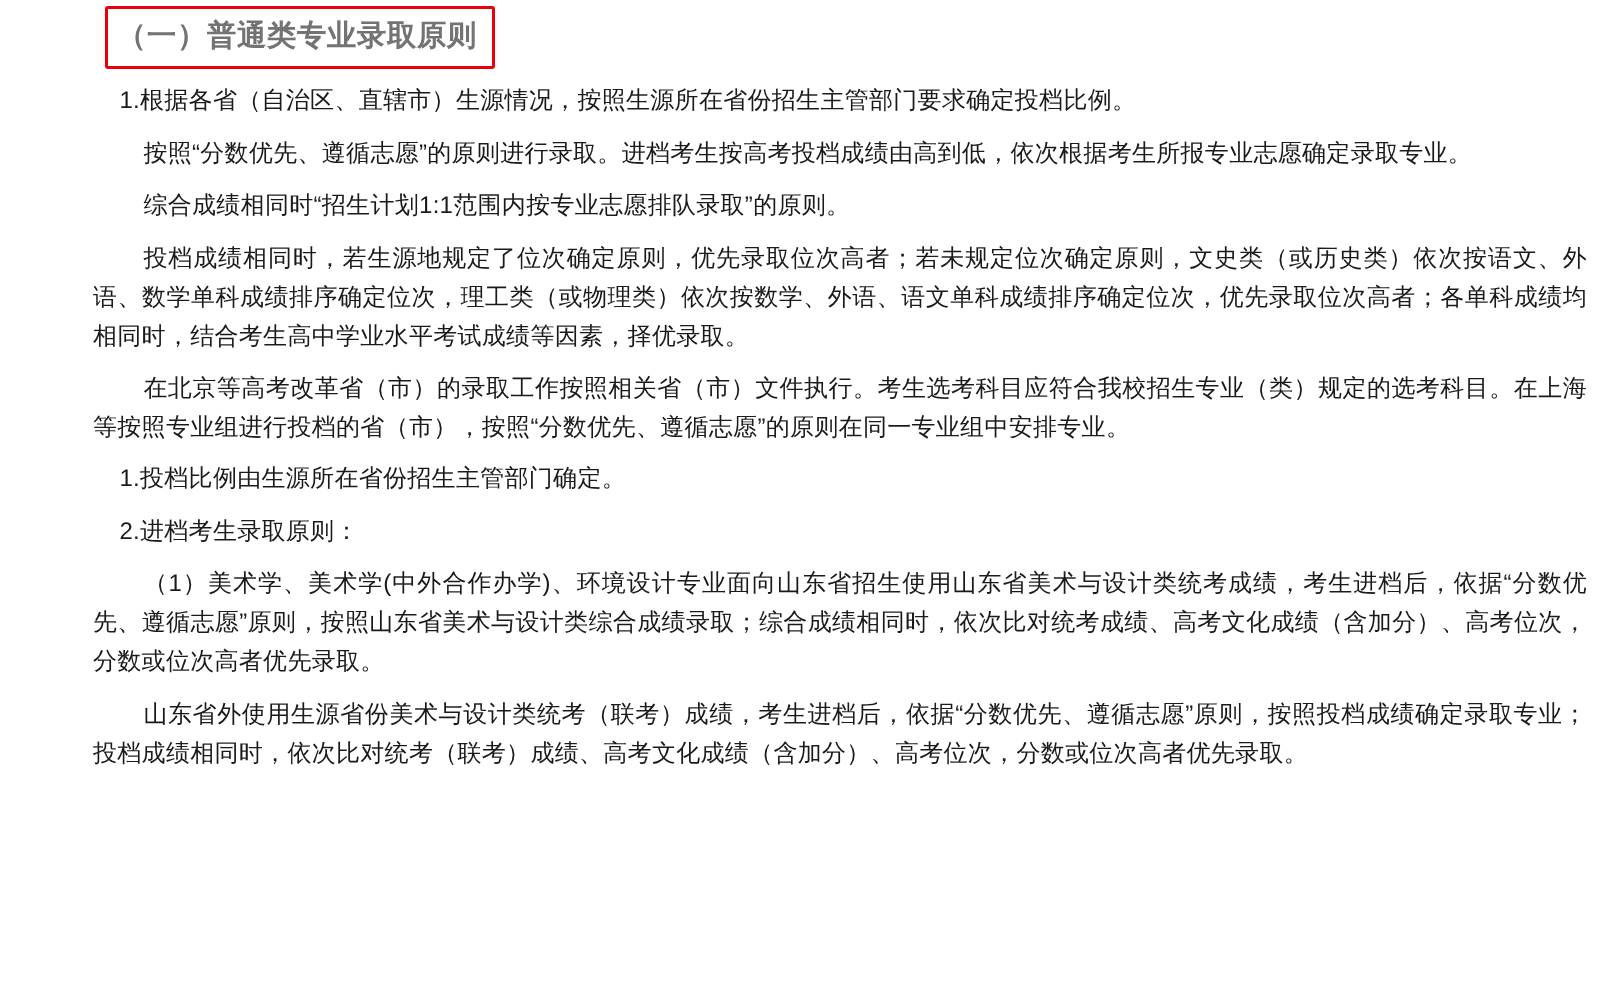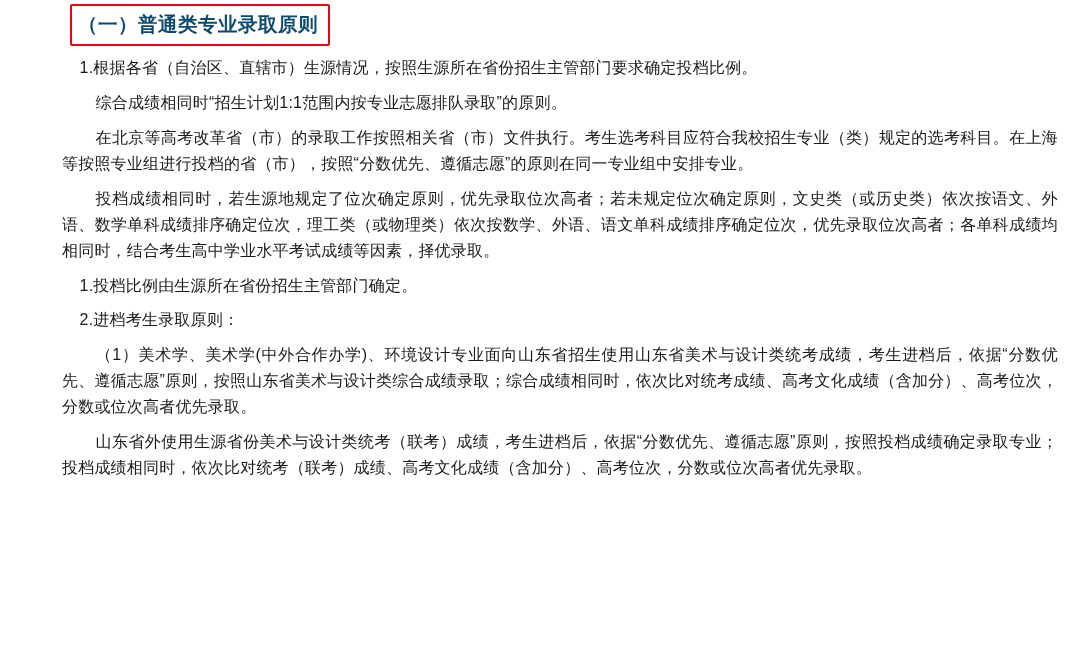--- a/index.html
+++ b/index.html
@@ -26,21 +26,21 @@
     position: relative;
     margin: 0 0 0 8px;
   }
   .heading {
     display: inline-block;
     font-size: 19.5px;
     font-weight: 700;
     letter-spacing: 0.5px;
     line-height: 1.6;
     padding: 3px 10px 4px 6px;
-    color: #0c4a6e;
+    color: #737373;
     border: 2px solid #e8000d;
     border-radius: 2px;
     white-space: nowrap;
   }
   .para {
     font-size: 16px;
     line-height: 1.62;
     margin: 9px 0 0 0;
     text-align: justify;
     text-justify: inter-ideograph;
@@ -59,23 +59,24 @@
 </head>
 <body>
 
 <div class="page">
 
   <div class="heading-wrap">
     <span class="heading" style="border-color: rgb(232, 0, 13);">（一）普通类专业录取原则</span>
   </div>
 
   <p class="para indent-small">1.根据各省（自治区、直辖市）生源情况，按照生源所在省份招生主管部门要求确定投档比例。</p>
+  <p class="para indent">按照“分数优先、遵循志愿”的原则进行录取。进档考生按高考投档成绩由高到低，依次根据考生所报专业志愿确定录取专业。</p>
   <p class="para indent">综合成绩相同时“招生计划1:1范围内按专业志愿排队录取”的原则。</p>
+  <p class="para indent">投档成绩相同时，若生源地规定了位次确定原则，优先录取位次高者；若未规定位次确定原则，文史类（或历史类）依次按语文、外语、数学单科成绩排序确定位次，理工类（或物理类）依次按数学、外语、语文单科成绩排序确定位次，优先录取位次高者；各单科成绩均相同时，结合考生高中学业水平考试成绩等因素，择优录取。</p>
   <p class="para indent">在北京等高考改革省（市）的录取工作按照相关省（市）文件执行。考生选考科目应符合我校招生专业（类）规定的选考科目。在上海等按照专业组进行投档的省（市），按照“分数优先、遵循志愿”的原则在同一专业组中安排专业。</p>
-  <p class="para indent">投档成绩相同时，若生源地规定了位次确定原则，优先录取位次高者；若未规定位次确定原则，文史类（或历史类）依次按语文、外语、数学单科成绩排序确定位次，理工类（或物理类）依次按数学、外语、语文单科成绩排序确定位次，优先录取位次高者；各单科成绩均相同时，结合考生高中学业水平考试成绩等因素，择优录取。</p>
 
 
   <p class="para indent-small">1.投档比例由生源所在省份招生主管部门确定。</p>
   <p class="para indent-small">2.进档考生录取原则：</p>
   <p class="para indent">（1）美术学、美术学(中外合作办学)、环境设计专业面向山东省招生使用山东省美术与设计类统考成绩，考生进档后，依据“分数优先、遵循志愿”原则，按照山东省美术与设计类综合成绩录取；综合成绩相同时，依次比对统考成绩、高考文化成绩（含加分）、高考位次，分数或位次高者优先录取。</p>
   <p class="para indent">山东省外使用生源省份美术与设计类统考（联考）成绩，考生进档后，依据“分数优先、遵循志愿”原则，按照投档成绩确定录取专业；投档成绩相同时，依次比对统考（联考）成绩、高考文化成绩（含加分）、高考位次，分数或位次高者优先录取。</p>
 
 </div>
 
 </body></html>

